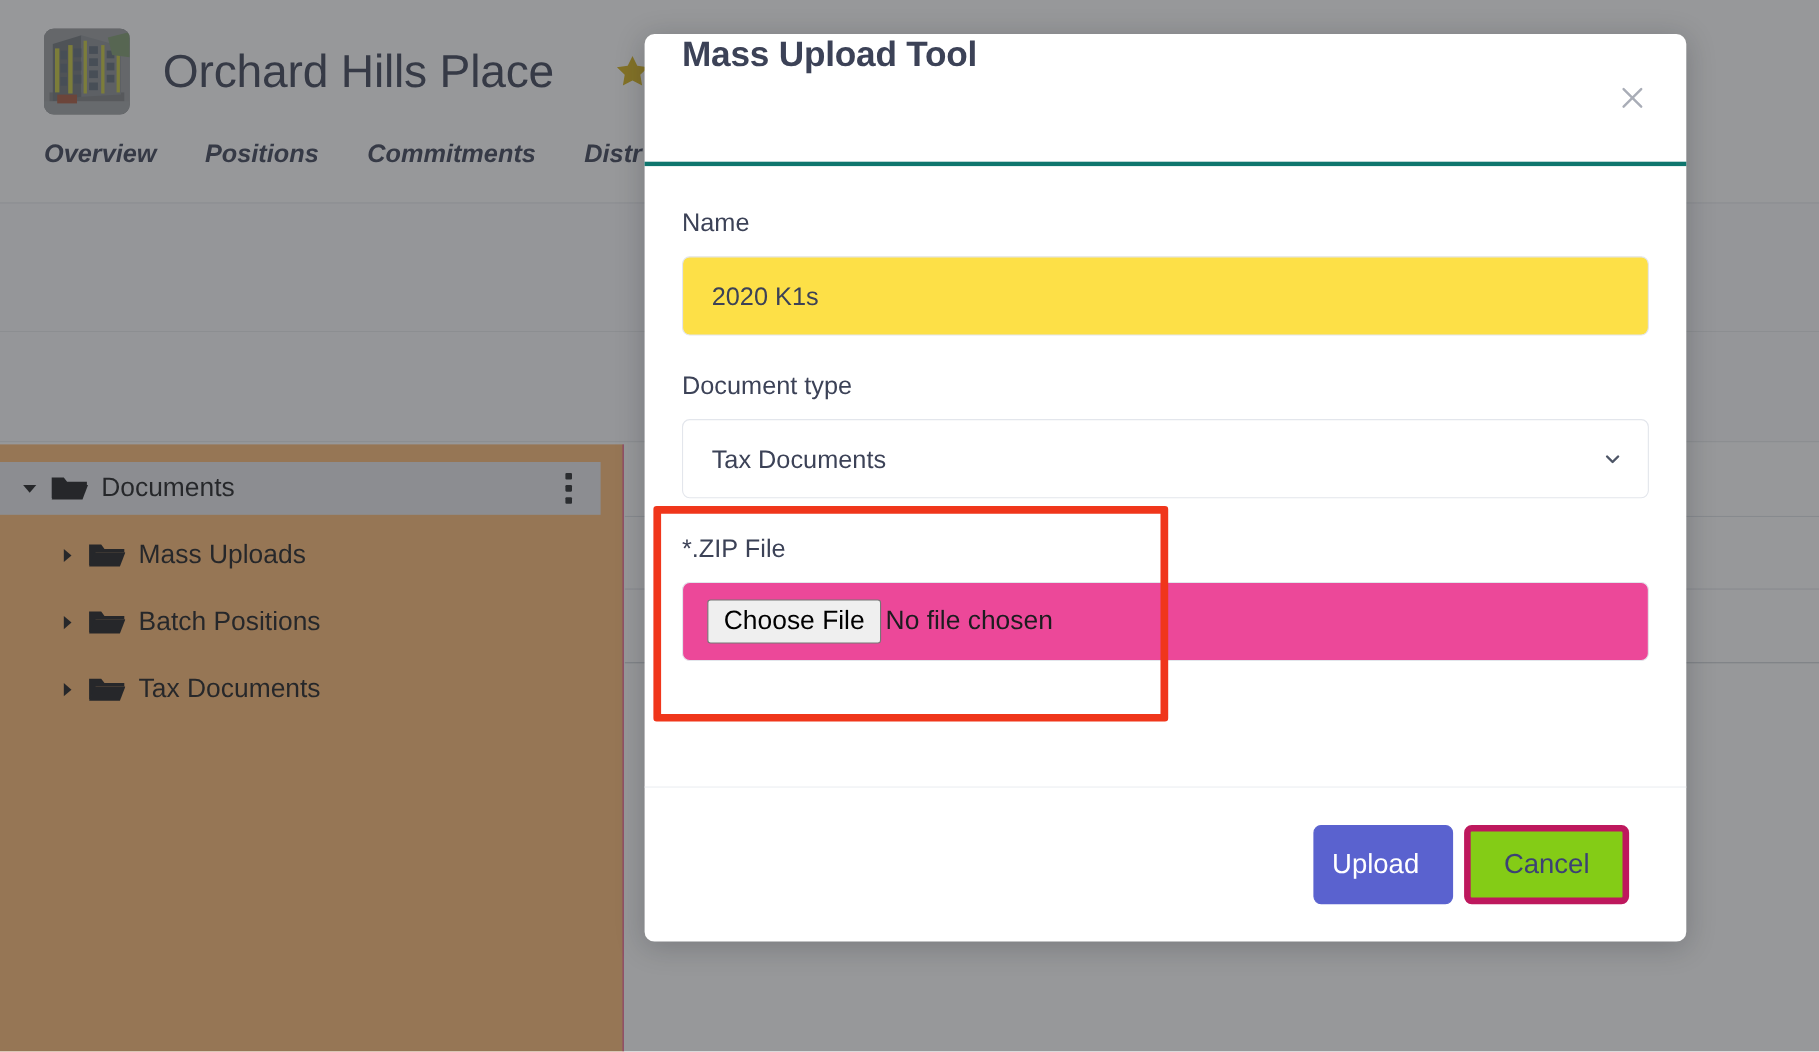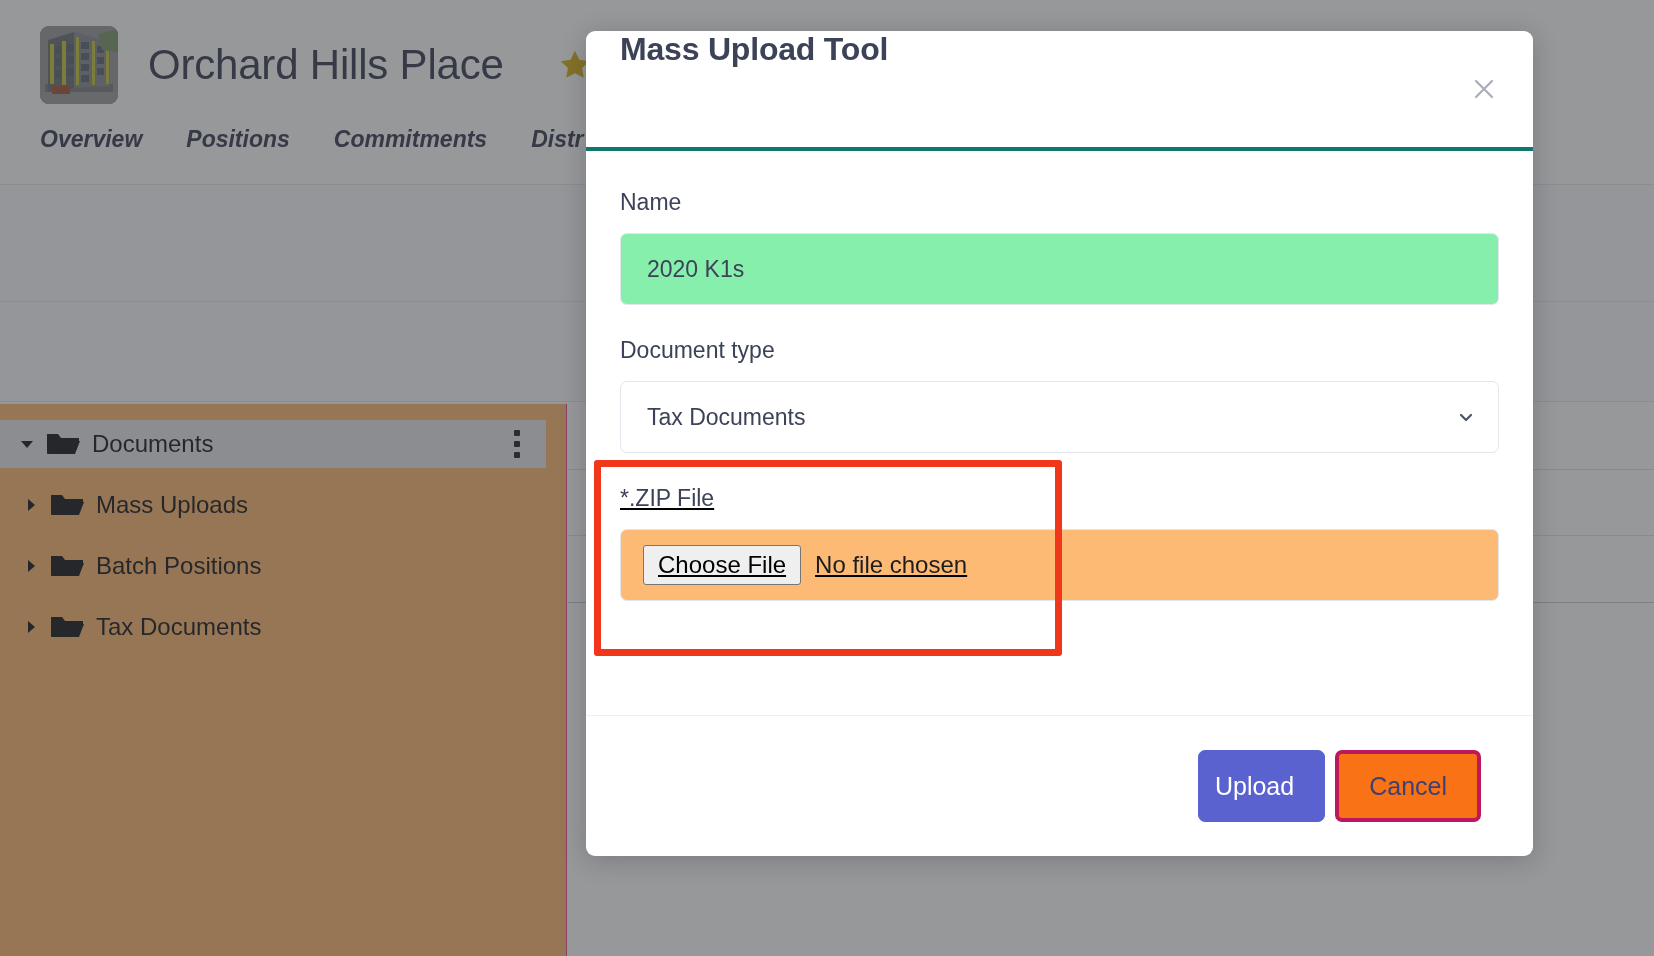--- a/index.html
+++ b/index.html
@@ -114,21 +114,21 @@
     display: flex;
     align-items: center;
     height: 48px;
     cursor: pointer;
   }
   .tree-row.selected {
     background: #e8e9ec;
     width: 546px;
   }
   .tree-row.level-0 { padding-left: 14px; }
-  .tree-row.level-1 { padding-left: 18px; }
+  .tree-row.level-1 { padding-left: 48px; }
   .tree-row + .tree-row { margin-top: 13px; }
 
   .caret {
     width: 26px;
     height: 26px;
     display: flex;
     align-items: center;
     justify-content: center;
     flex: 0 0 auto;
   }
@@ -247,21 +247,21 @@
     font-size: 23px;
     color: #3c4257;
     margin-bottom: 17px;
   }
 
   .text-input {
     width: 100%;
     height: 72px;
     border: 1px solid #e3e6ec;
     border-radius: 7px;
-    background: #86efac;
+    background: #fde047;
     font-family: "Liberation Sans", sans-serif;
     font-size: 23px;
     color: #3c4257;
     padding: 0 26px;
     outline: none;
   }
   .text-input::placeholder { color: #9aa0ac; }
 
   .field-group { margin-bottom: 32px; }
 
@@ -289,43 +289,42 @@
     transform: translateY(-50%);
     width: 22px; height: 22px;
     display: flex; align-items: center; justify-content: center;
     pointer-events: none;
   }
   .chevron svg { display: block; }
 
   
   .zip-section {
     position: relative;
-    text-decoration: underline;
   }
   .zip-highlight {
     position: absolute;
     left: -26px;
     top: -25px;
     width: 468px;
     height: 196px;
     border: 7px solid #f0361b;
     border-radius: 3px;
     pointer-events: none;
     z-index: 5;
   }
   .file-input-box {
     width: 100%;
     height: 72px;
     border: 1px solid #e3e6ec;
     border-radius: 7px;
-    background: #fdba74;
+    background: #ec4899;
     display: flex;
     align-items: center;
     padding: 0 22px;
-    gap: 14px;
+    gap: 4px;
   }
   .choose-file-btn {
     background: #efefef;
     border: 1px solid #767676;
     border-radius: 3px;
     font-family: "Liberation Sans", sans-serif;
     font-size: 24px;
     color: #000000;
     padding: 6px 14px;
     line-height: 1.1;
@@ -358,23 +357,23 @@
     align-items: center;
     justify-content: center;
   }
   .btn-primary {
     background: #5a62cf;
     color: #ffffff;
     border: 1px solid #5a62cf;
     padding-left: 16px;
   }
   .btn-secondary {
-    background: #f97316;
+    background: #84cc16;
     color: #3c4175;
-    border: 4px solid #be185d;
+    border: 6px solid #be185d;
   }
 </style>
 </head>
 <body>
 
 <div id="app">
 
   <div class="page">
 
     <div class="page-header">

